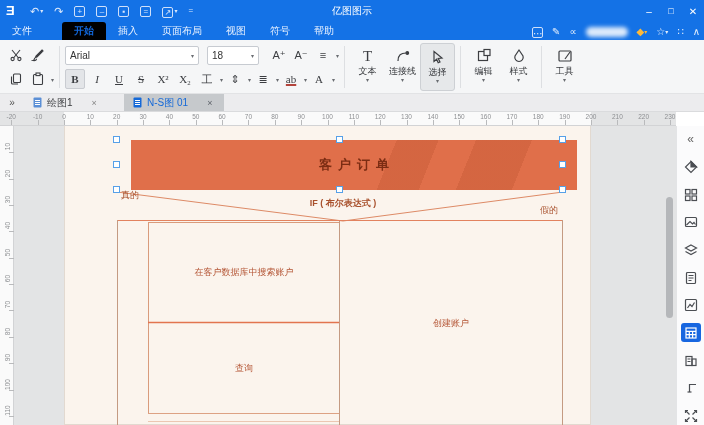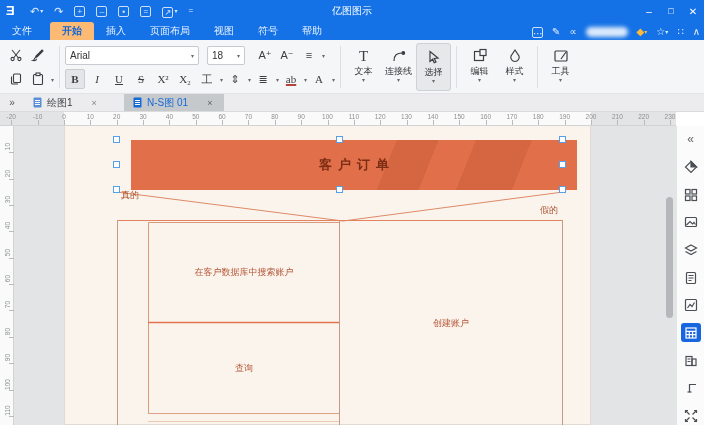--- a/index.html
+++ b/index.html
@@ -15,40 +15,40 @@
   .qi { font-size:11px; line-height:12px; color:#dce9fc; cursor:default; }
   .qi .dd { font-size:6px; vertical-align:2px; margin-left:1px; }
   .boxed { display:inline-block; border:1px solid #cfe0fa; border-radius:2px; width:11px; height:11px; line-height:9px; text-align:center; font-size:8px; }
   .apptitle { position:absolute; left:0; right:0; text-align:center; font-size:10px; color:#fff; pointer-events:none; }
   .wincontrols { margin-left:auto; display:flex; }
   .winbtn { width:22px; height:22px; display:flex; align-items:center; justify-content:center; font-size:10px; color:#fff; }
 
   
   .menubar { height:18px; background:#1472e6; display:flex; align-items:flex-end; flex:0 0 auto; position:relative; }
   .menu-item { padding:3px 12px 3px; color:#eaf2ff; font-size:10px; line-height:12px; cursor:default; }
-  .menu-item.active { background:#fdba74; color:#1166d8; font-weight:bold; border-radius:3px 3px 0 0; margin-left:6px; }
+  .menu-item.active { background:#000000; color:#1166d8; font-weight:bold; border-radius:3px 3px 0 0; margin-left:18px; }
   .menubar-right { position:absolute; right:4px; bottom:2px; display:flex; align-items:center; gap:9px; color:#e3eefc; }
   .mi { font-size:10px; line-height:12px; }
   .mi .dd { font-size:6px; vertical-align:1px; }
   .user-blur { width:42px; height:10px; border-radius:5px; background:rgba(255,255,255,.85); filter:blur(2px); }
   .vip { color:#ffb938; }
 
   
   .toolbar { height:54px; background:#f5f6f7; border-bottom:1px solid #e2e3e5; display:flex; align-items:stretch; padding:3px 4px 2px 6px; flex:0 0 auto; }
   .tb-sep { width:1px; background:#dddfe2; margin:3px 5px; }
   .tb-col { display:flex; flex-direction:column; justify-content:space-between; padding:2px 0; }
   .tb-row { display:flex; align-items:center; gap:2px; }
   .tbtn { min-width:20px; height:20px; display:flex; align-items:center; justify-content:center; border-radius:2px; color:#3c3e42; font-size:11px; cursor:default; }
   .tbtn svg { display:block; }
   .tbtn.active { background:#e3e5e8; border:1px solid #c9ccd1; }
   .dd6 { font-size:6px; color:#6a6d72; margin-left:1px; }
   .combo { background:#fff; border:1px solid #c7cbd1; border-radius:2px; height:19px; display:flex; align-items:center; padding:0 4px; color:#333; font-size:10px; }
   .combo .dd6 { margin-left:auto; padding-left:6px; }
   .combo.font { width:134px; }
-  .combo.size { width:38px; margin-left:6px; }
+  .combo.size { width:52px; margin-left:6px; }
   .fmt { font-size:11px; font-family:"Liberation Serif","DejaVu Serif",serif; }
   .fmt.b { font-weight:bold; }
   .fmt.i { font-style:italic; }
   .fmt.u { text-decoration:underline; }
   .fmt.s { text-decoration:line-through; }
   .fmt.hl { text-decoration:underline; text-decoration-color:#b3443c; text-decoration-thickness:2px; }
   
   .bigbtn { width:35px; display:flex; flex-direction:column; align-items:center; justify-content:flex-start; padding:3px 0 1px; border-radius:3px; color:#3c3e42; cursor:default; }
   .bigbtn .bicon { height:20px; display:flex; align-items:center; justify-content:center; }
   .bigbtn .blabel { font-size:9px; line-height:11px; color:#36383c; }
@@ -384,20 +384,21 @@
 
       <div class="handle" style="left:113px;top:10px"></div>
       <div class="handle" style="left:336px;top:10px"></div>
       <div class="handle" style="left:559px;top:10px"></div>
       <div class="handle" style="left:113px;top:35px"></div>
       <div class="handle" style="left:559px;top:35px"></div>
       <div class="handle" style="left:113px;top:60px"></div>
       <div class="handle" style="left:336px;top:60px"></div>
       <div class="handle" style="left:559px;top:60px"></div>
 
+      <div class="dlabel bold" style="left:283px;top:71px;width:120px;text-align:center">IF ( 布尔表达式 )</div>
       <div class="dlabel" style="left:121px;top:63px">真的</div>
       <div class="dlabel" style="left:540px;top:78px">假的</div>
 
       <div class="dcell" style="left:149px;top:197px;width:190px;height:90px">
           <span>查询</span>
         </div>
       <div class="dcell" style="left:149px;top:97px;width:190px;height:99px">
           <span>在客户数据库中搜索账户</span>
         </div>
       <div class="dcell" style="left:340px;top:95px;width:222px;height:204px">

